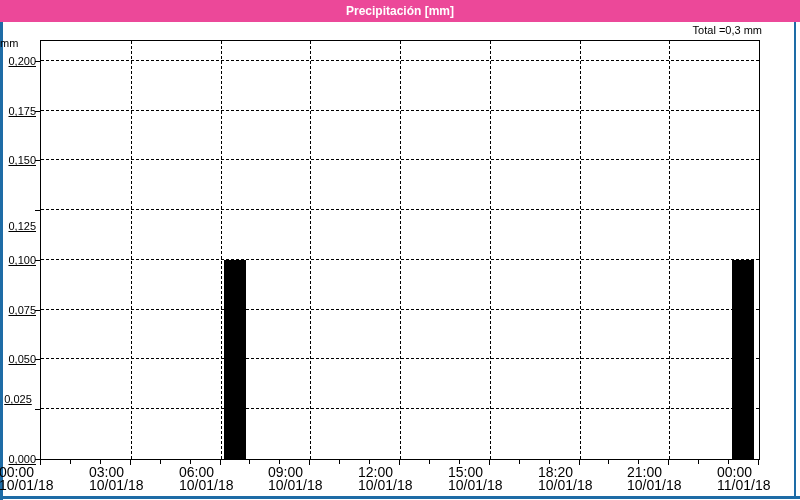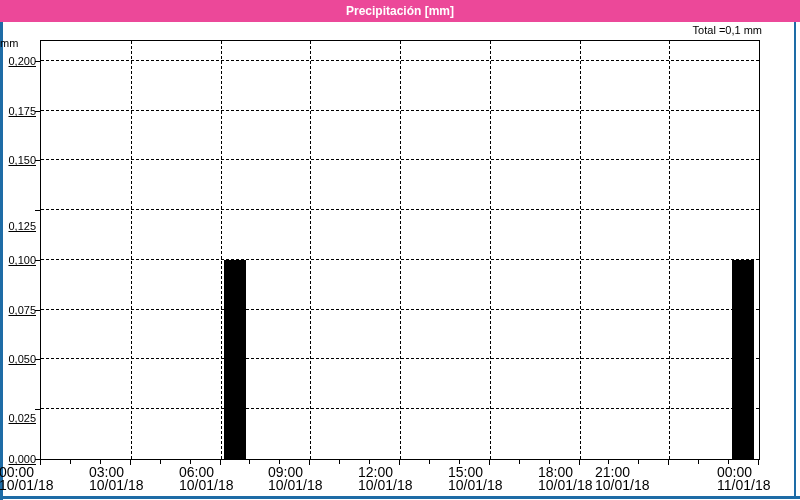--- a/index.html
+++ b/index.html
@@ -34,21 +34,21 @@
 <body>
 
 <div class="window">
   <div class="titlebar" style="background: #ec4899;">
     <span>Precipitación [mm]</span>
   </div>
   <div class="edge left" style="background: rgb(30, 108, 166);"></div>
   <div class="edge right" style="background: rgb(30, 108, 166);"></div>
   <div class="edge bottom" style="background: rgb(30, 108, 166);"></div>
 
-  <div class="total-label">Total =0,1 mm</div>
+  <div class="total-label">Total =0,3 mm</div>
   <div class="unit-label">mm</div>
 
   <div class="plot">
       <div class="hgrid" style="bottom: 50px;"></div>
       <div class="hgrid" style="bottom: 100px;"></div>
       <div class="hgrid" style="bottom: 149px;"></div>
       <div class="hgrid" style="bottom: 199px;"></div>
       <div class="hgrid" style="bottom: 249px;"></div>
       <div class="hgrid" style="bottom: 299px;"></div>
       <div class="hgrid" style="bottom: 348px;"></div>
@@ -70,21 +70,21 @@
       <div class="ytick" style="top: 319px;"></div>
       <div class="ytick" style="top: 270px;"></div>
       <div class="ytick" style="top: 220px;"></div>
       <div class="ytick" style="top: 170px;"></div>
       <div class="ytick" style="top: 120px;"></div>
       <div class="ytick" style="top: 71px;"></div>
       <div class="ytick" style="top: 21px;"></div>
     </div>
   <div class="ylabels">
       <div class="ylabel" style="top: 413px;">0,000</div>
-      <div class="ylabel" style="top: 372px;">0,025</div>
+      <div class="ylabel" style="top: 353px; text-align: center;">0,025</div>
       <div class="ylabel" style="top: 313px;">0,050</div>
       <div class="ylabel" style="top: 264px;">0,075</div>
       <div class="ylabel" style="top: 214px;">0,100</div>
       <div class="ylabel" style="top: 180px; padding-left: 44px;">0,125</div>
       <div class="ylabel" style="top: 114px;">0,150</div>
       <div class="ylabel" style="top: 65px;">0,175</div>
       <div class="ylabel" style="top: 15px;">0,200</div>
     </div>
   <div class="xtick-marks">
       <div class="xtick" style="left: 0px; height: 5px;"></div>
@@ -132,24 +132,24 @@
       </div>
       <div class="xlabel" style="left: 318px;">
         <div class="">12:00</div>
         <div class="">10/01/18</div>
       </div>
       <div class="xlabel" style="left: 408px;">
         <div class="">15:00</div>
         <div class="">10/01/18</div>
       </div>
       <div class="xlabel" style="left: 498px;">
-        <div class="">18:00</div>
+        <div class="">18:20</div>
         <div class="">10/01/18</div>
       </div>
-      <div class="xlabel" style="left: 555px;">
+      <div class="xlabel" style="left: 587px;">
         <div class="">21:00</div>
         <div class="">10/01/18</div>
       </div>
       <div class="xlabel" style="left: 677px;">
         <div class="">00:00</div>
         <div class="">11/01/18</div>
       </div>
     </div>
 </div>
 

